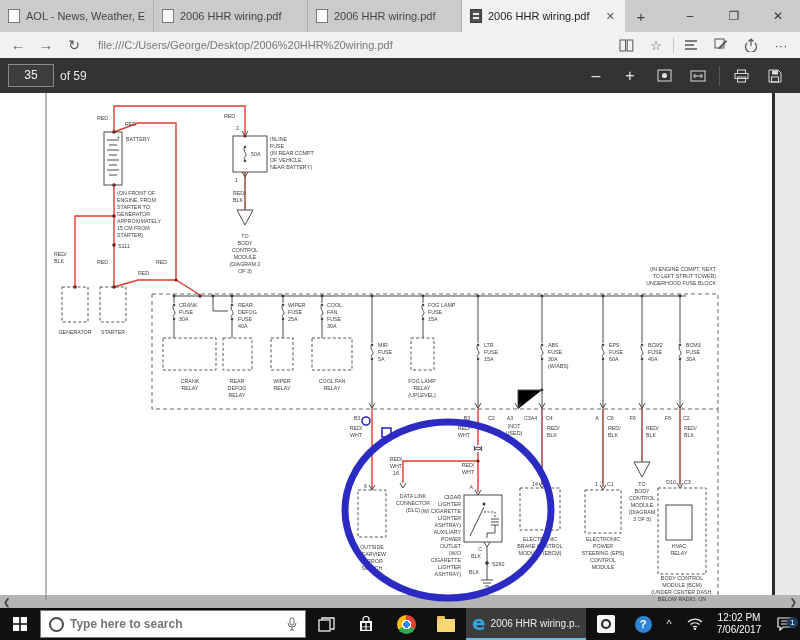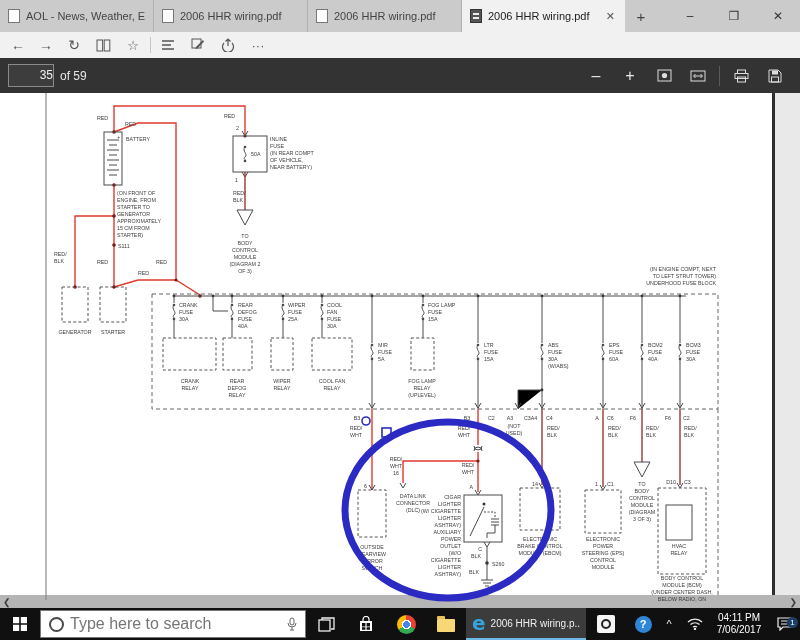--- a/index.html
+++ b/index.html
@@ -24,41 +24,41 @@
   .addrbar { height:26px; background:#f1f1f1; display:flex; align-items:center; padding:0 6px; gap:4px; }
   .navbtn { width:24px; text-align:center; font-size:14px; color:#555; }
   .urlbox { flex:1; height:20px; display:flex; align-items:center; border-left:1px solid #ccc; padding-left:8px;
             font-size:11px; color:#777; background:transparent; border:none; outline:none; }
   .abar-ico { width:26px; display:flex; align-items:center; justify-content:center; color:#555; font-size:13px; }
   .vsep { width:1px; height:16px; background:#c5c5c5; }
 
   
   .pdfbar { height:35px; background:#333333; display:flex; align-items:center; padding:0 8px; color:#eee; }
   .pagebox { width:46px; height:23px; background:#3d3d3d; border:1px solid #8a8a8a; color:#f2f2f2;
-             font-size:12px; text-align:right; line-height:21px; }
+             font-size:12px; text-align:center; line-height:21px; }
   .ofpages { font-size:12px; margin-left:6px; color:#e8e8e8; }
   .pdf-spacer { flex:1; }
   .pdfbtn { width:34px; display:flex; align-items:center; justify-content:center; color:#e8e8e8; font-size:16px; }
   .pdfsep { width:1px; height:20px; background:#5a5a5a; margin:0 4px; }
 
   
   .content { position:relative; height:515px; background:#fff; overflow:hidden; }
   .page-right-border { position:absolute; left:772px; top:0; width:3px; height:515px; background:#2e2e2e; }
   .viewer-gutter { position:absolute; left:775px; top:0; width:25px; height:515px; background:#e9e9e9; }
   .hscroll { position:absolute; left:0; top:502px; width:800px; height:13px; background:#b5b5b5;
              display:flex; align-items:center; justify-content:space-between; font-size:9px; color:#3c3c3c; padding:0 3px; z-index:1; }
   svg.diagram { position:absolute; left:0; top:0; z-index:2; }
   svg.diagram text { font-family:"Liberation Sans",sans-serif; font-size:5.3px; fill:#3d3d3d; }
   .tm { text-anchor:middle; } .te { text-anchor:end; }
 
   
   .taskbar { height:32px; background:#101010; display:flex; align-items:stretch; color:#fff; }
   .tb-start { width:40px; display:flex; align-items:center; justify-content:center; }
   .tb-search { width:266px; background:#fff; border:1px solid #777; margin:2px 0; display:flex; align-items:center; gap:6px; padding:0 8px; }
-  .tb-search input { border:none; outline:none; flex:1; font-size:16px; color:#666; background:transparent; font-family:"Liberation Sans",sans-serif; }
+  .tb-search input { border:none; outline:none; flex:1; font-size:12px; color:#666; background:transparent; font-family:"Liberation Sans",sans-serif;font-weight:bold; }
   .cortana-ring { width:15px; height:15px; border:2px solid #4a4a4a; border-radius:50%; flex:0 0 auto; }
   .tb-ico { width:40px; display:flex; align-items:center; justify-content:center; }
   .tb-edgeapp { width:120px; background:#3c3c3c; border-bottom:2px solid #6cb9e8; display:flex; align-items:center; gap:5px; padding:0 6px; }
   .tb-edgeapp .lbl { font-size:10px; color:#eee; white-space:nowrap; overflow:hidden; }
   .edge-e { color:#35a3dc; font-size:20px; font-weight:bold; font-family:"DejaVu Sans",sans-serif; }
   .tray { display:flex; align-items:center; margin-left:auto; }
   .tray-ico { width:26px; display:flex; align-items:center; justify-content:center; font-size:11px; color:#eee; }
   .clock { font-size:10px; color:#fff; text-align:center; line-height:1.25; width:62px; }
   .help-circ { width:17px; height:17px; border-radius:50%; background:#2f86d6; color:#fff; font-size:11px; font-weight:bold;
                display:flex; align-items:center; justify-content:center; }
@@ -98,20 +98,21 @@
   <div class="tab-spacer"></div>
   <div class="wctl">–</div>
   <div class="wctl">❐</div>
   <div class="wctl">✕</div>
 </div>
 
 <div class="addrbar">
   <div class="navbtn">←</div>
   <div class="navbtn">→</div>
   <div class="navbtn">↻</div>
+  <div class="urlbox">file:///C:/Users/George/Desktop/2006%20HHR%20wiring.pdf</div>
   <div class="abar-ico">
     <svg width="15" height="13" viewBox="0 0 15 13">
         <rect x="1" y="1" width="5.6" height="11" fill="none" stroke="#555"></rect>
         <rect x="8.2" y="1" width="5.6" height="11" fill="none" stroke="#555"></rect>
       </svg>
   </div>
   <div class="abar-ico">☆</div>
   <div class="vsep"></div>
   <div class="abar-ico">
     <svg width="14" height="12" viewBox="0 0 14 12">
@@ -471,21 +472,21 @@
         <span class="help-circ">?</span>
       </div>
     <div class="tray-ico">^</div>
     <div class="tray-ico">
       <svg width="16" height="12" viewBox="0 0 16 12">
           <path d="M1,4 a10,10 0 0 1 14,0 M3.5,6.5 a7,7 0 0 1 9,0 M6,9 a3.5,3.5 0 0 1 4,0" stroke="#eee" fill="none" stroke-width="1.3"></path>
           <circle cx="8" cy="11" r="1.2" fill="#eee"></circle>
         </svg>
     </div>
     <div class="clock">
-      <div>04:11 PM</div>
+      <div>12:02 PM</div>
       <div>7/06/2017</div>
     </div>
     <div class="notif">
       <svg width="16" height="14" viewBox="0 0 16 14">
           <path d="M1,1 H15 V10 H6 L3,13 V10 H1 Z" fill="none" stroke="#eee" stroke-width="1.2"></path>
           <path d="M4,4 H12 M4,7 H10" stroke="#eee"></path>
         </svg>
       <span class="badge">1</span>
     </div>
   </div>

